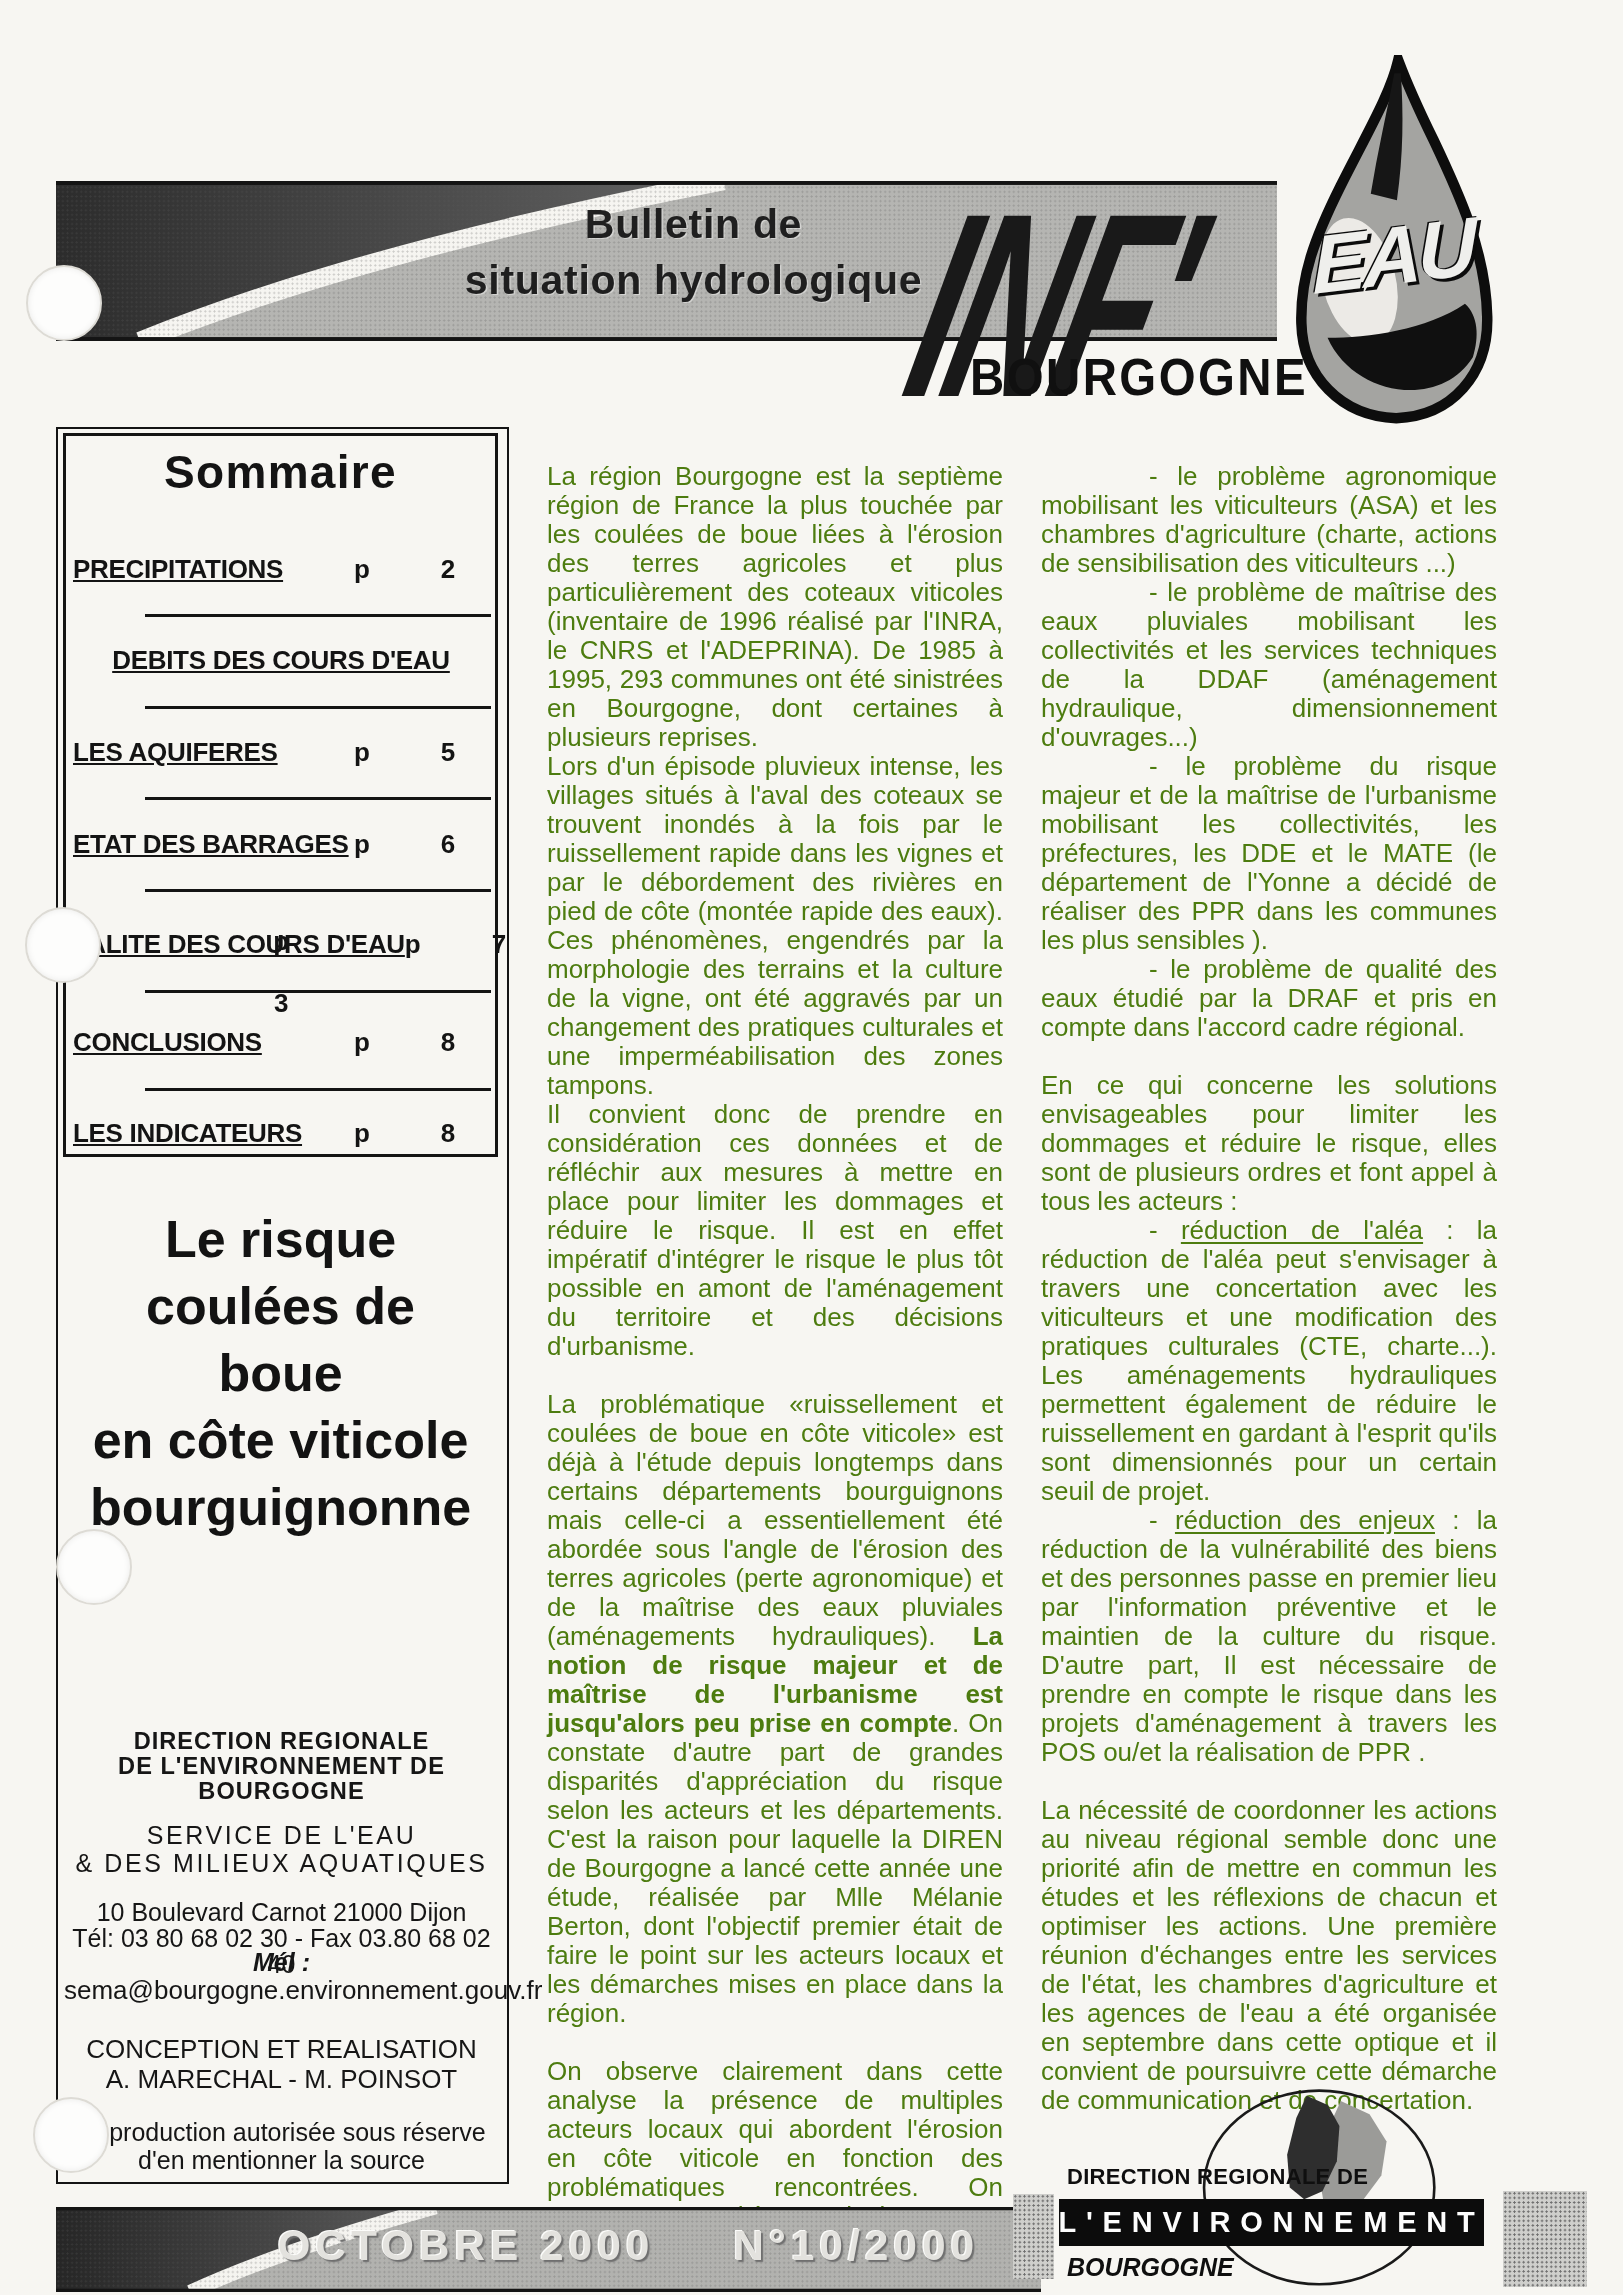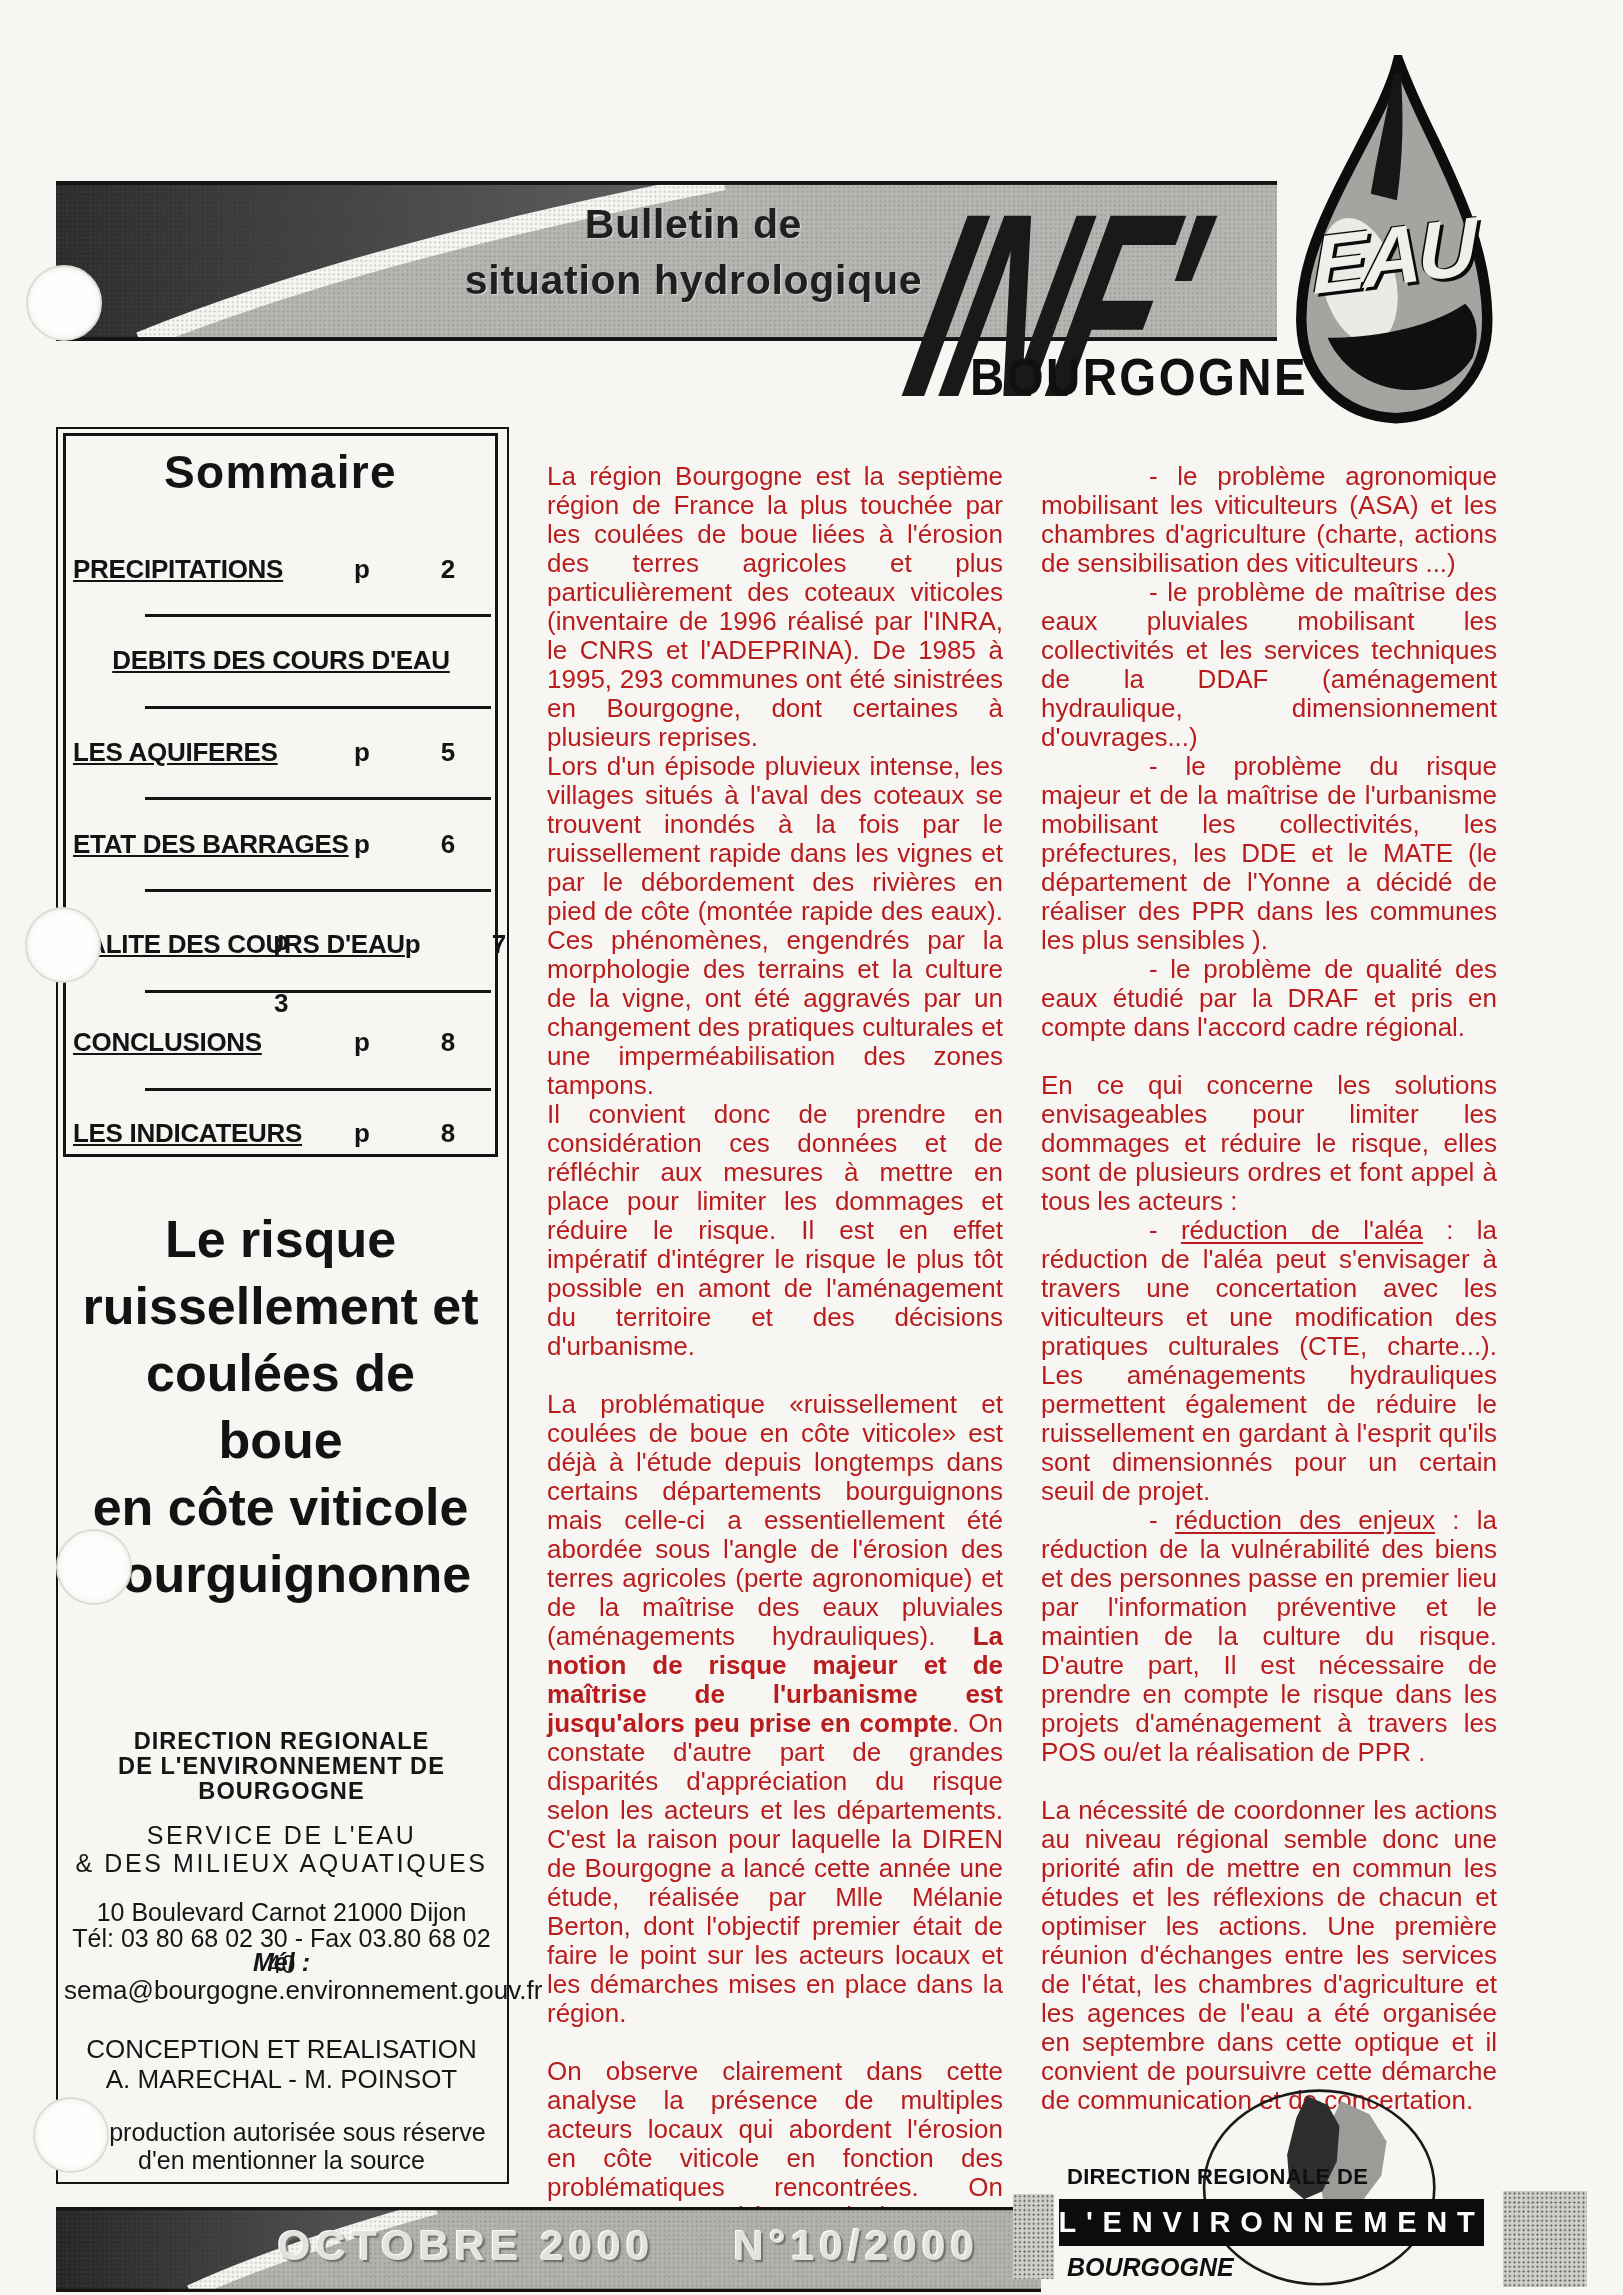--- a/index.html
+++ b/index.html
@@ -39,21 +39,21 @@
               line-height:67px;color:#131313;letter-spacing:0;}
   .contact{left:64px;width:435px;text-align:center;color:#161616;}
   .c-org{top:1729px;font-size:23.6px;font-weight:bold;line-height:25px;letter-spacing:1px;}
   .c-serv{top:1822px;font-size:25px;line-height:27.5px;letter-spacing:2.6px;}
   .c-addr{top:1899px;font-size:25px;line-height:26px;}
   .c-mel{top:1948px;font-size:25px;font-weight:bold;font-style:italic;}
   .c-mail{top:1975px;font-size:26px;}
   .c-cred{top:2034px;font-size:26px;line-height:30px;}
   .c-note{top:2119px;font-size:25px;line-height:27.5px;}
   
-  .col{top:462px;width:456px;font-size:26px;line-height:29px;text-align:justify;color:#b91c1c;}
+  .col{top:462px;width:456px;font-size:26px;line-height:29px;text-align:justify;color:#4d7c0f;}
   .col-mid{left:547px;}
   .col-right{left:1041px;}
   .col p{margin:0;}
   .col p.gap{margin-top:29px;}
   .col p.hang{text-indent:108px;}
   .ul{text-decoration:underline;text-underline-offset:3.3px;}
   
   .footer-band{left:56px;top:2207px;width:985px;height:85px;}
   .footer-band svg{display:block;width:100%;height:100%;}
   .footer-text{left:216px;top:2222px;width:825px;display:flex;justify-content:center;gap:79px;
@@ -160,21 +160,20 @@
   <div class="abs som-rule" style="top:1088px;"></div>
 
   <div class="abs som-row" style="top:1117px;">
     <span class="lbl">LES INDICATEURS</span>
     <span class="pp">p</span>
     <span class="pg">8</span>
   </div>
 
   <div class="abs page-title">
     <div>Le risque</div>
-    <div>ruissellement et</div>
     <div>coulées de</div>
     <div>boue</div>
     <div>en côte viticole</div>
     <div>bourguignonne</div>
   </div>
 
   <div class="abs contact c-org">
     <div>DIRECTION REGIONALE</div>
     <div>DE L'ENVIRONNEMENT DE</div>
     <div>BOURGOGNE</div>

